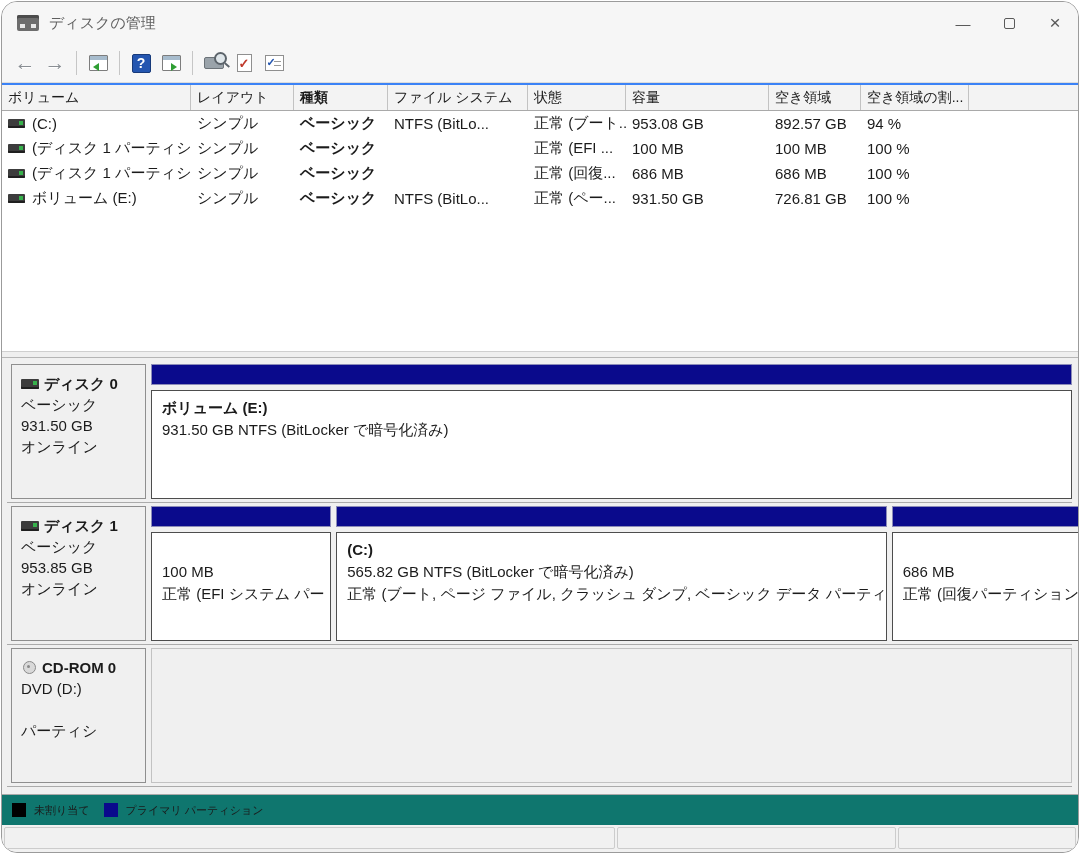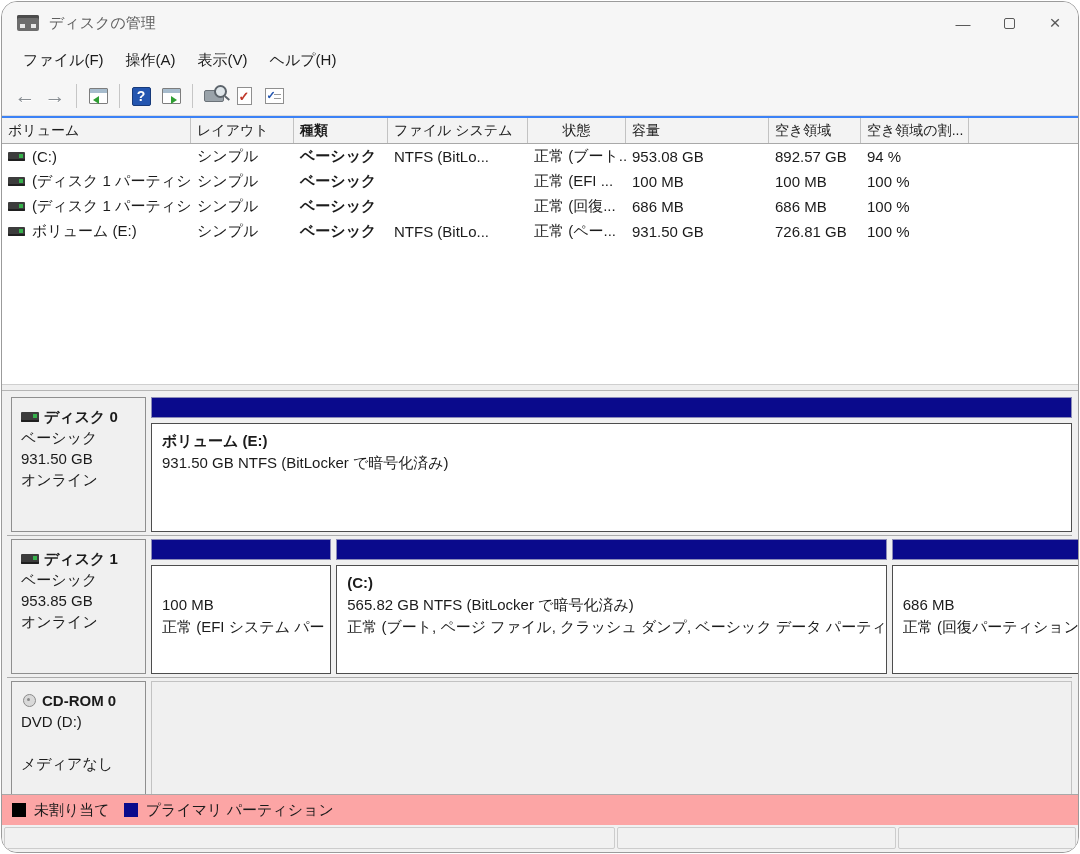--- a/index.html
+++ b/index.html
@@ -47,21 +47,21 @@
   .checklist-icon { width:19px; height:16px; background:#fff; border:1px solid #8f8f8f; position:relative; }
   .checklist-icon span { position:absolute; left:1px; top:0px; color:#2456b0; font-size:11px; font-weight:bold; }
   .checklist-icon::before { content:""; position:absolute; right:2px; top:5px; width:7px; height:1px; background:#9a9a9a; box-shadow:0 4px 0 #9a9a9a; }
   
   .list-panel { height:268px; background:#fff; border-top:2px solid #3b82f6; display:flex; flex-direction:column; flex:0 0 auto; }
   .lv-header { display:flex; height:26px; background:#f3f3f3; border-bottom:1px solid #a9a9a9; flex:0 0 auto; }
   .lv-h { font-size:14px; padding:4px 6px; border-right:1px solid #c2c2c2; white-space:nowrap; overflow:hidden; }
   .lv-row { display:flex; height:25px; align-items:center; font-size:15px; }
   .lv-c { padding:0 6px; white-space:nowrap; overflow:hidden; display:flex; align-items:center; }
   .w-vol{width:189px;} .w-lay{width:103px;} .w-typ{width:94px;font-weight:bold;} .w-fs{width:140px;}
-  .w-st{width:98px;text-align:center;} .w-cap{width:143px;} .w-free{width:92px;} .w-pct{width:108px;} .w-fill{flex:1; border-right:none;}
+  .w-st{width:98px;} .w-cap{width:143px;} .w-free{width:92px;} .w-pct{width:108px;} .w-fill{flex:1; border-right:none;}
   .vol-icon { width:17px; height:9px; background:#3c3c3c; border-radius:1px; margin-right:7px; flex:0 0 auto; position:relative;
     box-shadow: inset 0 -2px 0 #1f1f1f; }
   .vol-icon::after { content:""; position:absolute; right:2px; top:2px; width:4px; height:4px; background:#36b14b; }
   
   .splitter { height:7px; background:#efefef; border-top:1px solid #cfcfcf; border-bottom:1px solid #b5b5b5; flex:0 0 auto; }
   
   .graph-panel { flex:1; background:#f0f0f0; padding:3px 6px 0 5px; overflow:hidden; }
   .disk-row { display:flex; border-bottom:1px solid #ababab; padding:3px 0 3px 4px; height:142px; }
   .disk-head { width:135px; flex:0 0 auto; border:1px solid #8f8f8f; background:#f0f0f0; padding:8px 6px 0 9px;
     font-size:15px; line-height:21px; }
@@ -77,22 +77,22 @@
   .partition { display:flex; flex-direction:column; }
   .part-strip { height:21px; background:#0a0a8c; border:1px solid #8c8cb8; flex:0 0 auto; }
   .part-body { flex:1; margin-top:5px; background:#fff; border:1px solid #4d4d4d; padding:6px 10px;
     font-size:15px; line-height:22px; overflow:hidden; white-space:nowrap; }
   .part-title { font-weight:bold; }
   .part-title:empty { display:none; }
   .part-body.pad-mid { padding-top:28px; }
   .parts-empty { flex:1; margin-left:5px; border:1px solid #c2c2c2; background:#f0f0f0; }
   .graph-filler { height:22px; }
   
-  .legend { height:31px; background:#fca5a5; border-top:1px solid #a9a9a9; display:flex; align-items:center;
-    padding-left:10px; font-size:15px; flex:0 0 auto; gap:8px; }
+  .legend { height:31px; background:#0f766e; border-top:1px solid #a9a9a9; display:flex; align-items:center;
+    padding-left:10px; font-size:11px; flex:0 0 auto; gap:8px; }
   .swatch { width:14px; height:14px; display:inline-block; }
   .swatch-unallocated { background:#000000; }
   .swatch-primary { background:#0a0a8c; }
   .legend .lg-label { margin-right:6px; }
   
   .statusbar { height:27px; background:#f1f1f1; display:flex; gap:2px; padding:2px 2px 3px 2px; flex:0 0 auto; }
   .status-seg { border:1px solid #cachece; border:1px solid #cccccc; border-radius:2px; background:#f1f1f1; }
   .seg-1 { flex:0 0 57%; } .seg-2 { flex:0 0 26%; } .seg-3 { flex:1; }
 </style>
 </head>
@@ -109,26 +109,20 @@
         </div>
       <div class="ctrl">
           <span class="max-glyph"></span>
         </div>
       <div class="ctrl">
           <span class="close-glyph">×</span>
         </div>
     </div>
   </div>
 
-  <div class="menubar">
-    <span class="menu-item">ファイル(F)</span>
-    <span class="menu-item">操作(A)</span>
-    <span class="menu-item">表示(V)</span>
-    <span class="menu-item">ヘルプ(H)</span>
-  </div>
 
   <div class="toolbar">
     <div class="tb-btn">
         <span class="nav-arrow">←</span>
       </div>
     <div class="tb-btn">
         <span class="nav-arrow">→</span>
       </div>
     <div class="tb-sep"></div>
     <div class="tb-btn">
@@ -295,21 +289,21 @@
     </div>
 
     <div class="disk-row">
       <div class="disk-head">
         <div class="dh-title">
             <span class="cd-icon"></span>
             <span>CD-ROM 0</span>
           </div>
         <div>DVD (D:)</div>
         <div>&nbsp;</div>
-        <div>メディアなし</div>
+        <div>パーティシ</div>
       </div>
       <div class="parts-empty"></div>
     </div>
 
     <div class="graph-filler"></div>
   </div>
 
   <div class="legend">
     <span class="swatch swatch-unallocated"></span>
     <span class="lg-label">未割り当て</span>

